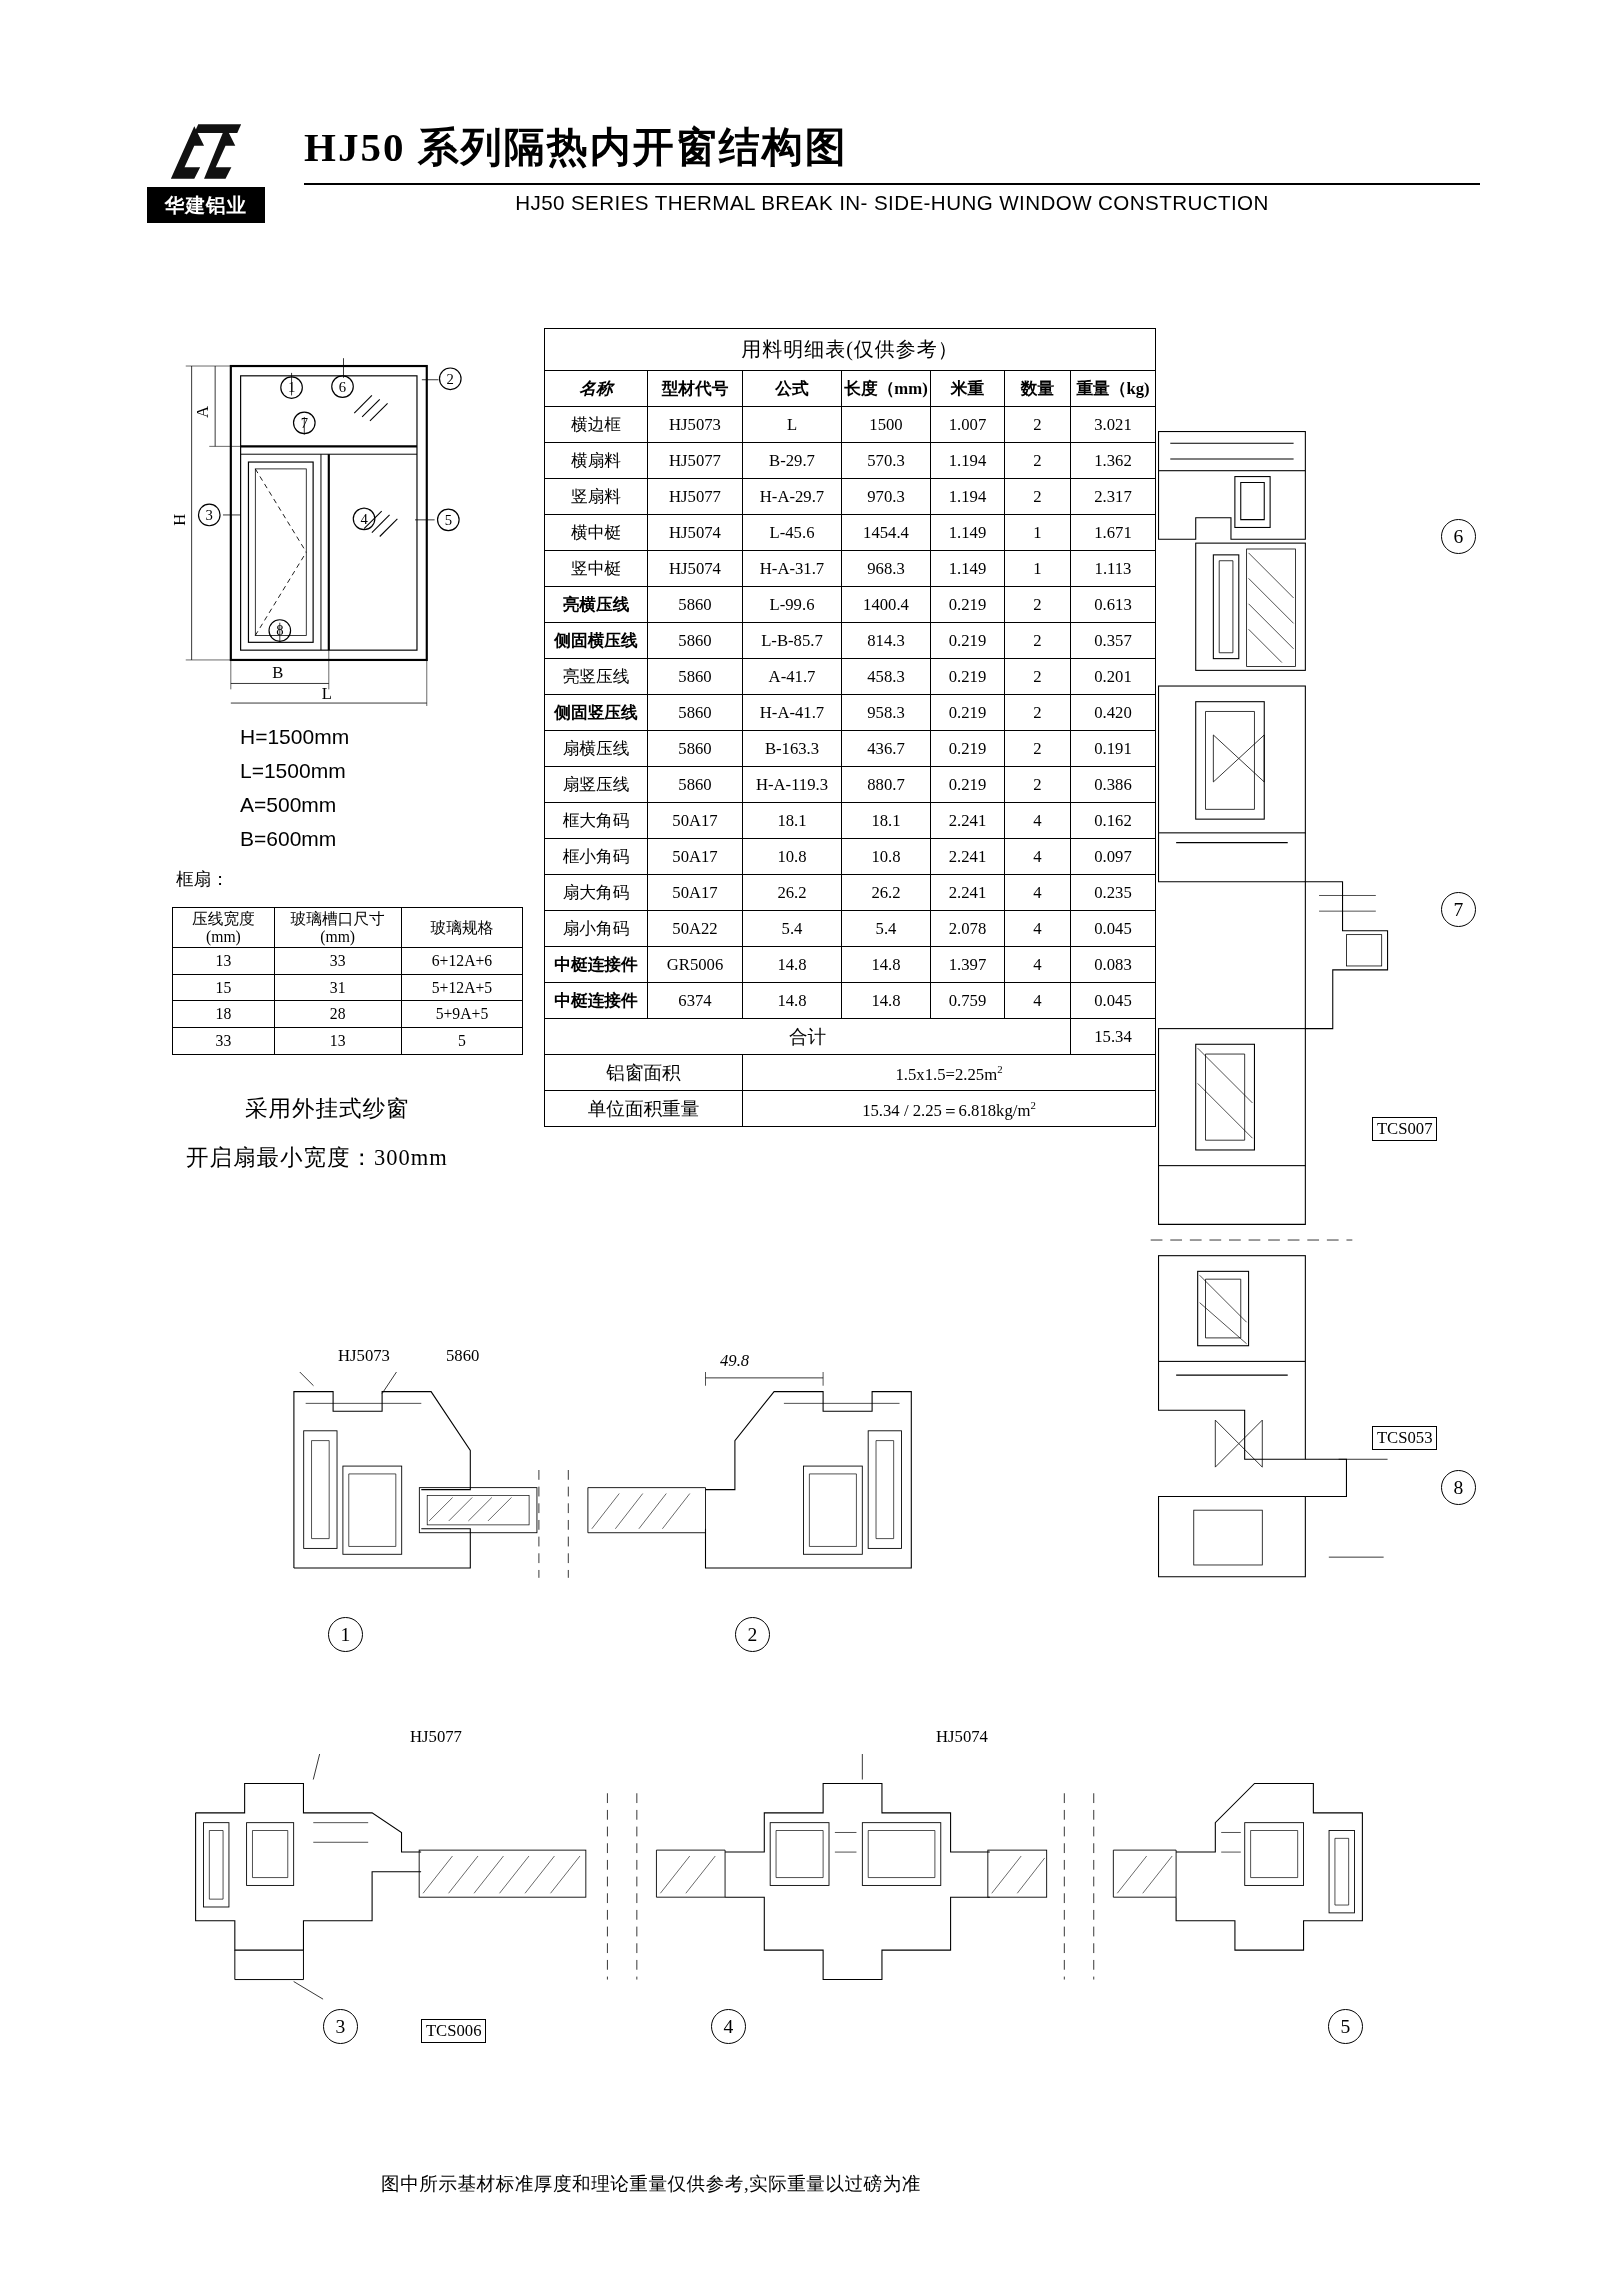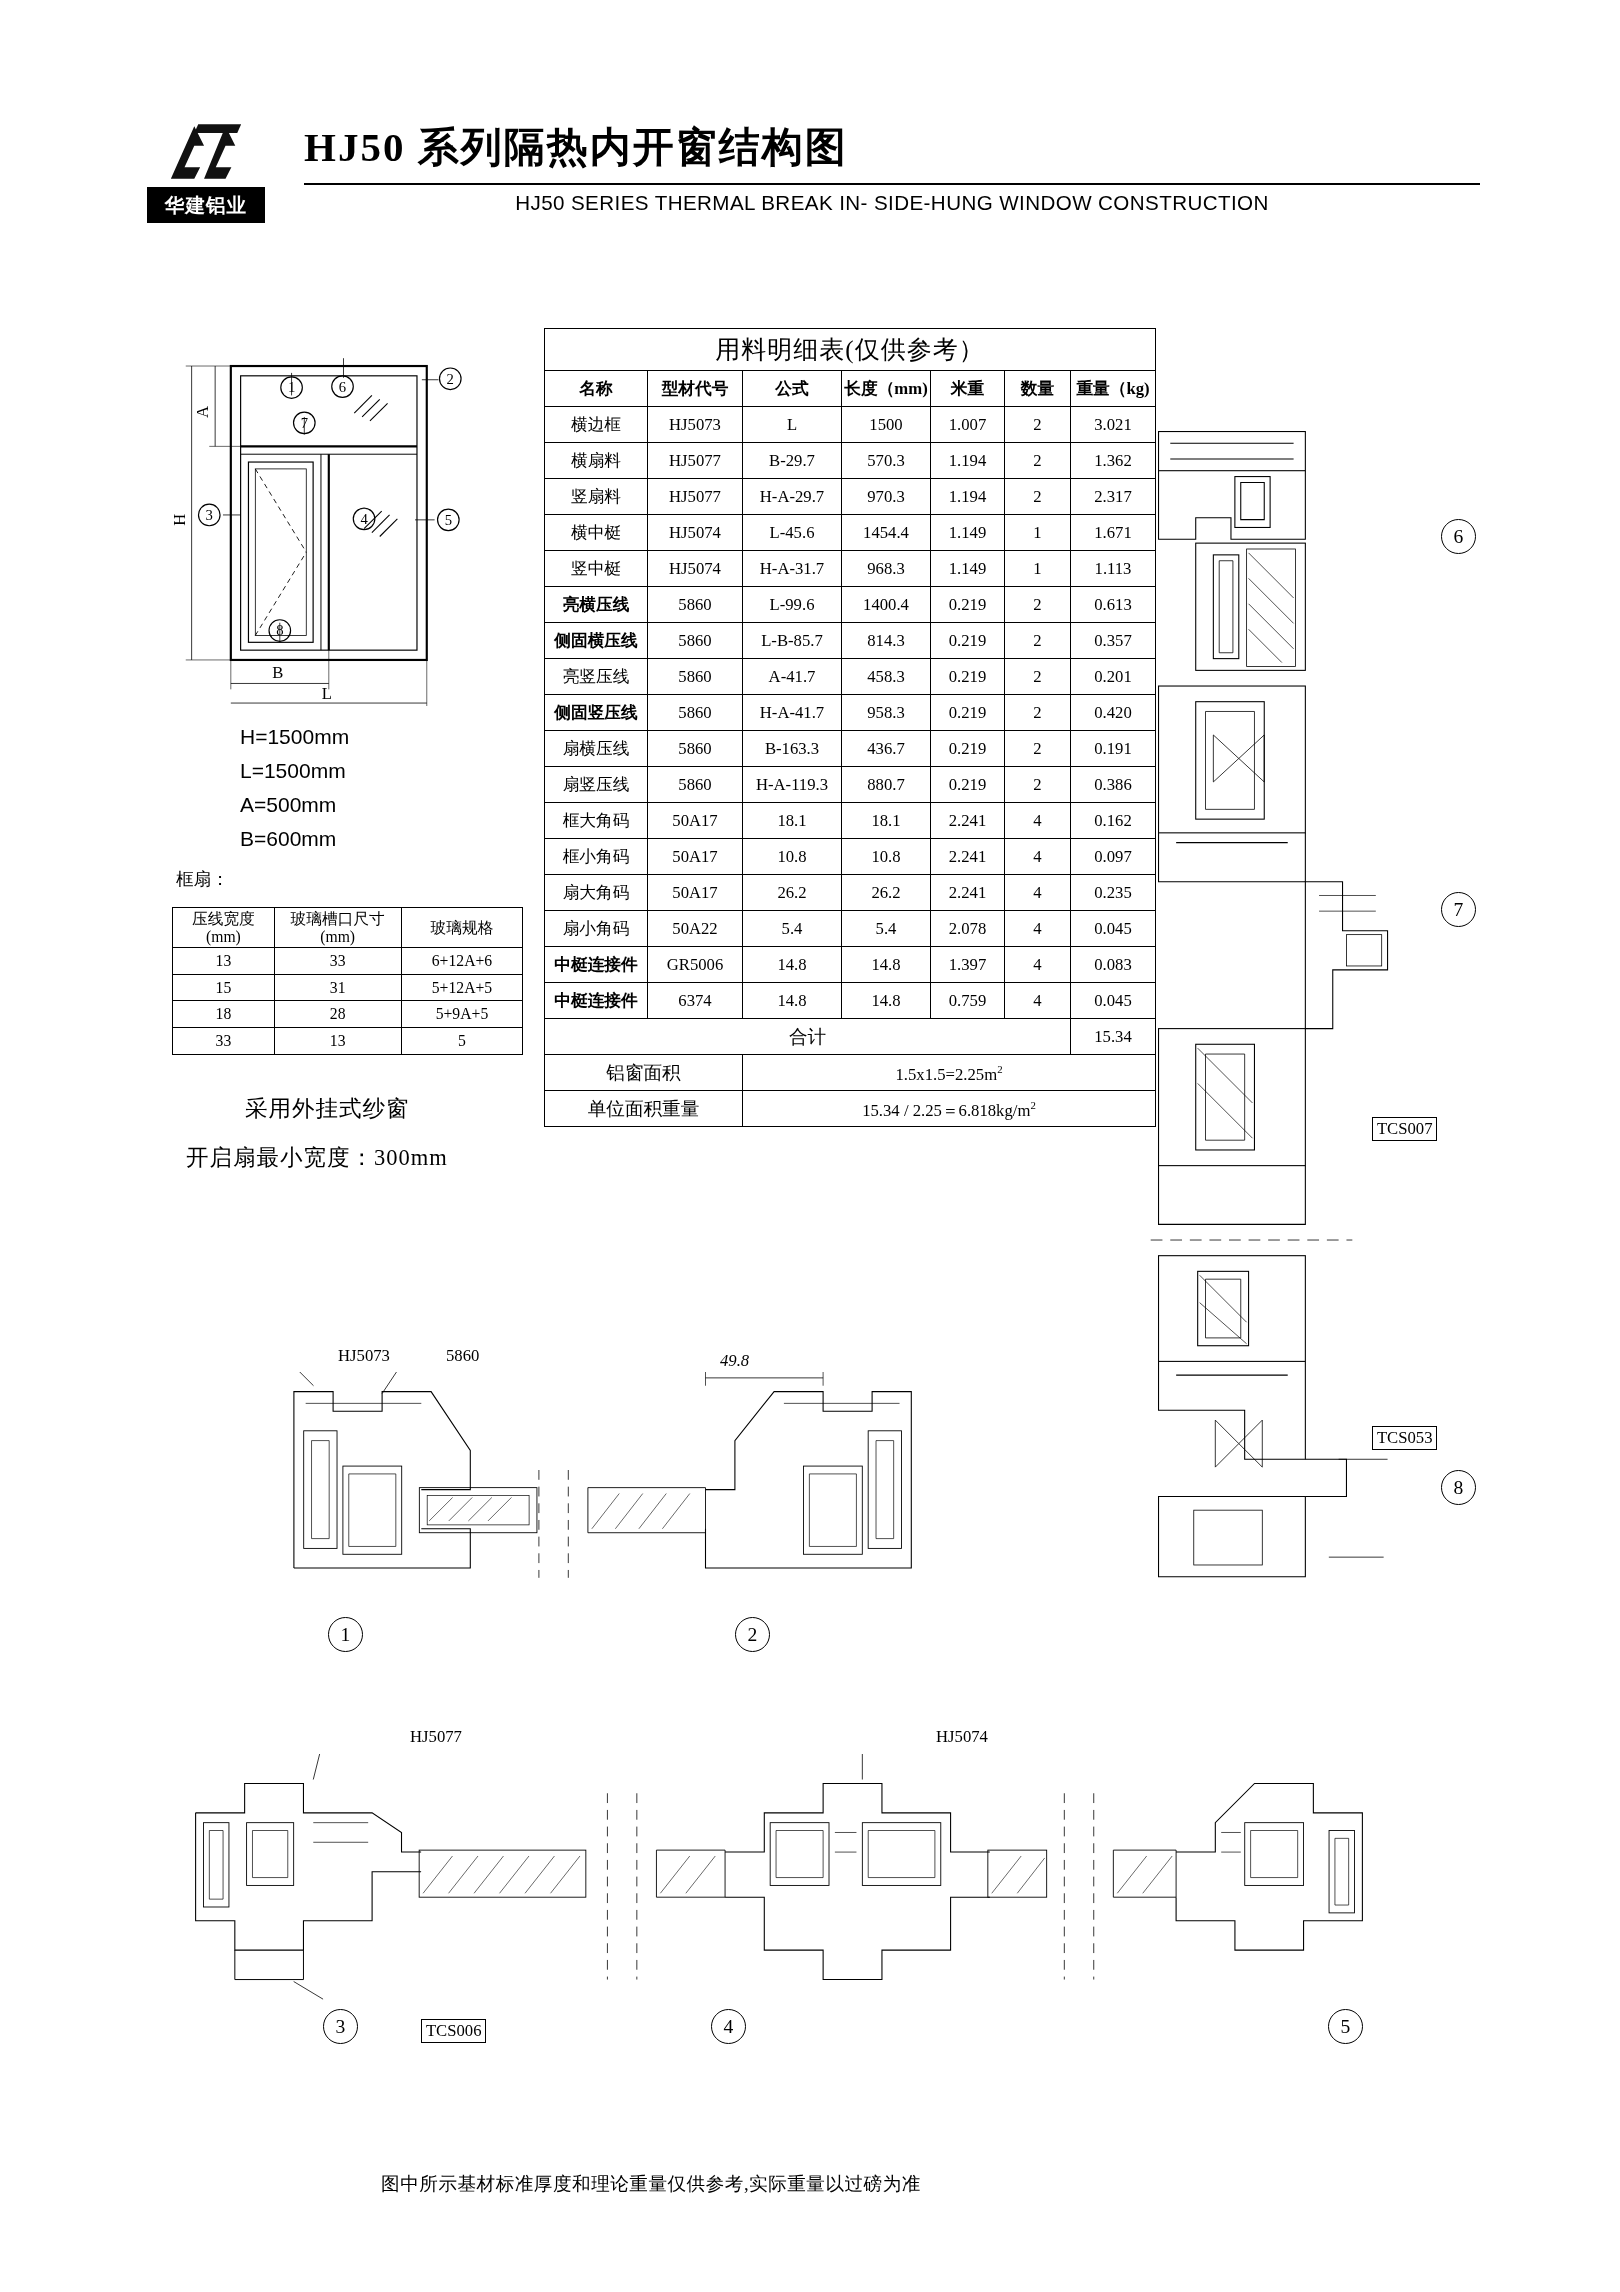--- a/index.html
+++ b/index.html
@@ -58,23 +58,23 @@
   .note2 { position:absolute; left:186px; top:1142px; font-size:22.5px; letter-spacing:1px; }
 
   
   .mat-wrap { position:absolute; left:544px; top:328px; }
   table.mat { border-collapse:collapse; }
   table.mat td {
     border:1px solid #000; font-size:16.7px; text-align:center;
     font-family:"Liberation Serif", serif; height:35px; padding:0 2px;
     line-height:17.6px;
   }
-  .mat .cap { font-size:25px; height:41px; letter-spacing:1px; }
+  .mat .cap { font-size:20px; height:41px; letter-spacing:1px; }
   .mat .hdr { font-size:16.7px; font-weight:bold; }
-  .mat .nm { width:98px; }
+  .mat .nm { width:98px;font-style:italic; }
   .mat .code { width:90px; }
   .mat .formula { width:94px; }
   .mat .len { width:84px;font-family:Liberation Serif, serif; }
   .mat .mw { width:69px; }
   .mat .qty { width:61px; }
   .mat .wt { width:80px; }
   .mat .bold { font-weight:bold; }
   .mat .sumlabel { font-size:18.6px; }
   sup { font-size:10.8px; }
 

